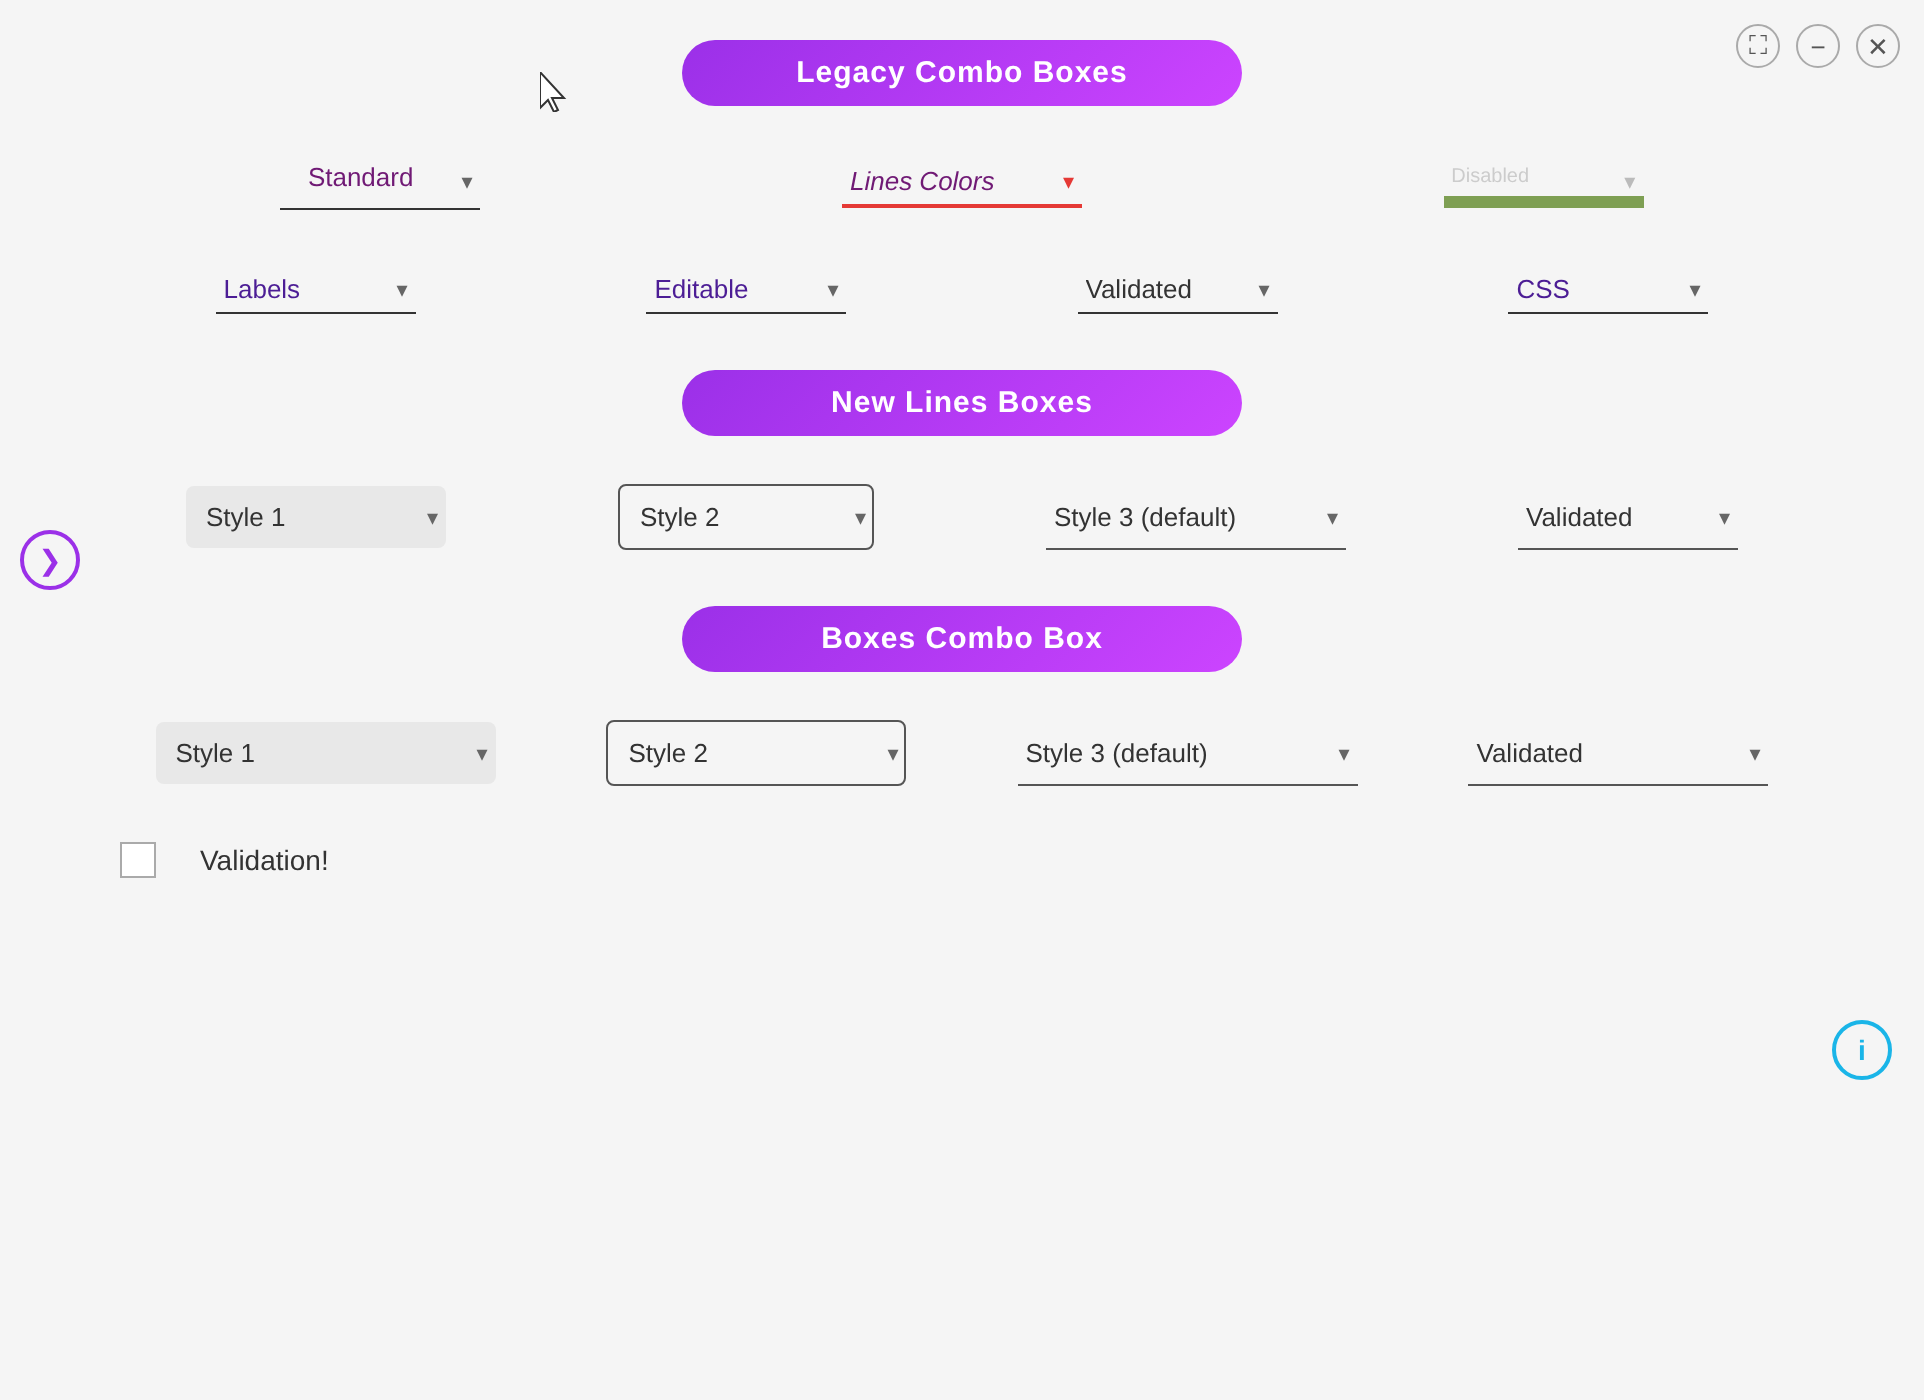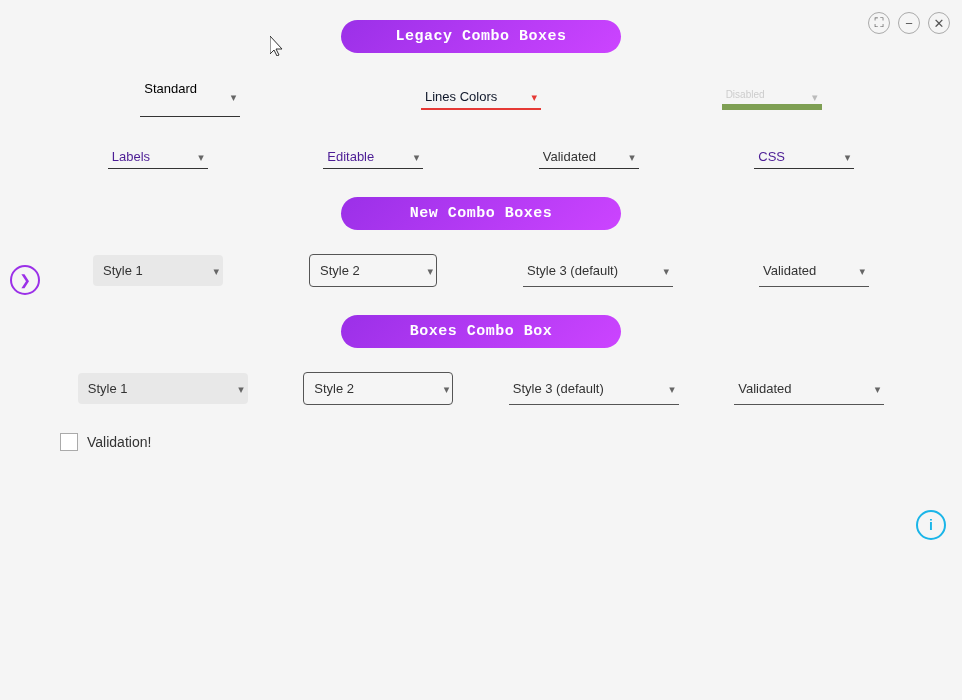--- a/index.html
+++ b/index.html
@@ -84,21 +84,20 @@
       width: 280px;
       margin: 0 auto 24px auto;
       background: linear-gradient(135deg, #9b30e8, #cc44ff);
       border-radius: 20px;
       color: white;
       font-size: 15px;
       font-weight: 600;
       text-align: center;
       padding: 8px 24px;
       letter-spacing: 0.5px;
-      font-family: Liberation Mono, monospace;
     }
 
     
     .combo-row {
       display: flex;
       justify-content: space-around;
       align-items: center;
       margin-bottom: 28px;
     }
 
@@ -107,40 +106,42 @@
       display: flex;
       flex-direction: column;
       position: relative;
       min-width: 100px;
     }
 
     .legacy-combo-standard {
       border: none;
       border-bottom: 1.5px solid #333;
       background: transparent;
-      padding: 4px 24px 20px 4px;
-      font-size: 13px;
-      color: #000000;
+      padding: 4px 24px 8px 4px;
+      font-size: 13px;
+      color: #701a75;
       appearance: none;
       cursor: pointer;
       min-width: 100px;
       outline: none;
+      text-align: center;
     }
 
     .legacy-combo-lines {
       border: none;
       border-bottom: 2px solid #e53935;
       background: transparent;
       padding: 4px 24px 4px 4px;
       font-size: 13px;
-      color: #0f172a;
+      color: #701a75;
       appearance: none;
       cursor: pointer;
       min-width: 120px;
       outline: none;
+      font-style: italic;
     }
 
     .legacy-combo-disabled {
       border: none;
       border-bottom: 6px solid #4d7c0f;
       background: transparent;
       padding: 4px 24px 4px 4px;
       font-size: 10px;
       color: #bbb;
       appearance: none;
@@ -306,21 +307,21 @@
       appearance: none;
       cursor: pointer;
       min-width: 150px;
       outline: none;
     }
 
     
     .validation-row {
       display: flex;
       align-items: center;
-      gap: 9px;
+      gap: 22px;
       margin-top: 16px;
       padding-left: 10px;
     }
 
     .checkbox-box {
       width: 18px;
       height: 18px;
       border: 1.5px solid #aaa;
       background: white;
       cursor: pointer;
@@ -431,21 +432,21 @@
     <div class="combo-wrapper">
       <select class="cust-combo">
         <option>CSS</option>
         <option>Option 1</option>
       </select>
       <span class="combo-arrow">▾</span>
     </div>
   </div>
 
   <div class="section-header">
-    <span>New Combo Boxes</span>
+    <span>New Lines Boxes</span>
   </div>
 
   <div class="combo-row">
 
     <div class="combo-wrapper">
       <select class="new-style1">
         <option>Style 1</option>
         <option>Style 2</option>
         <option>Style 3 (default)</option>
       </select>

